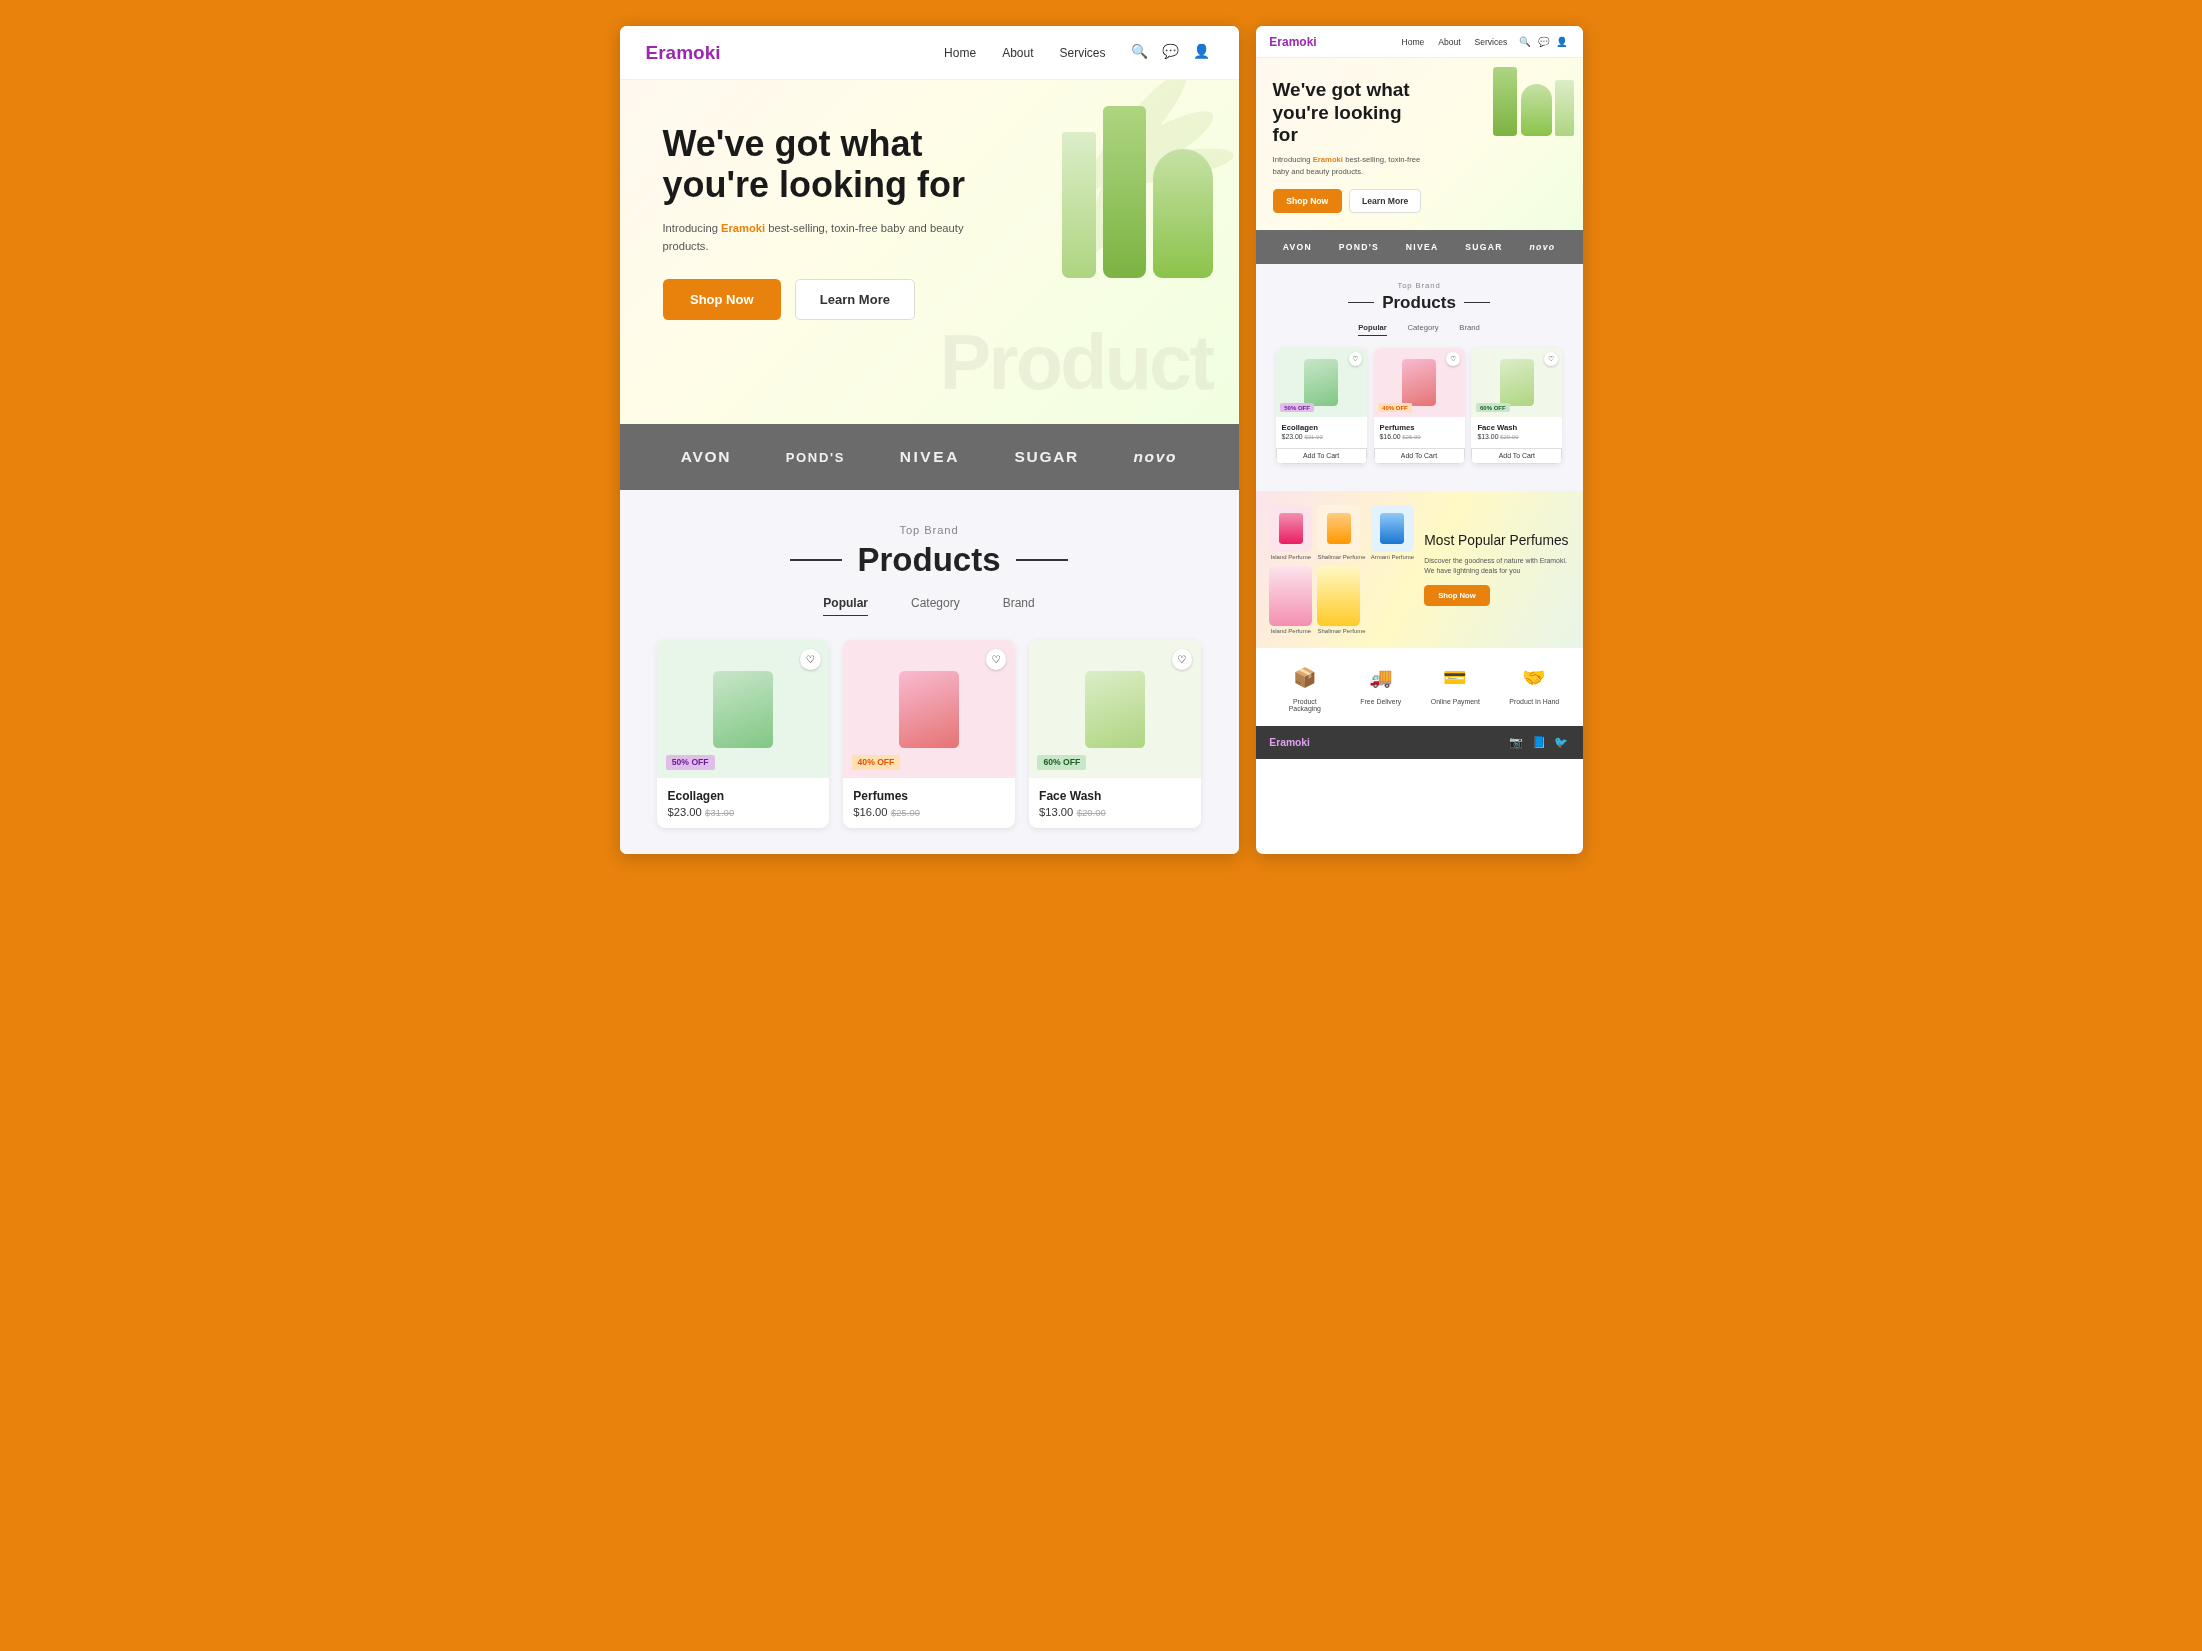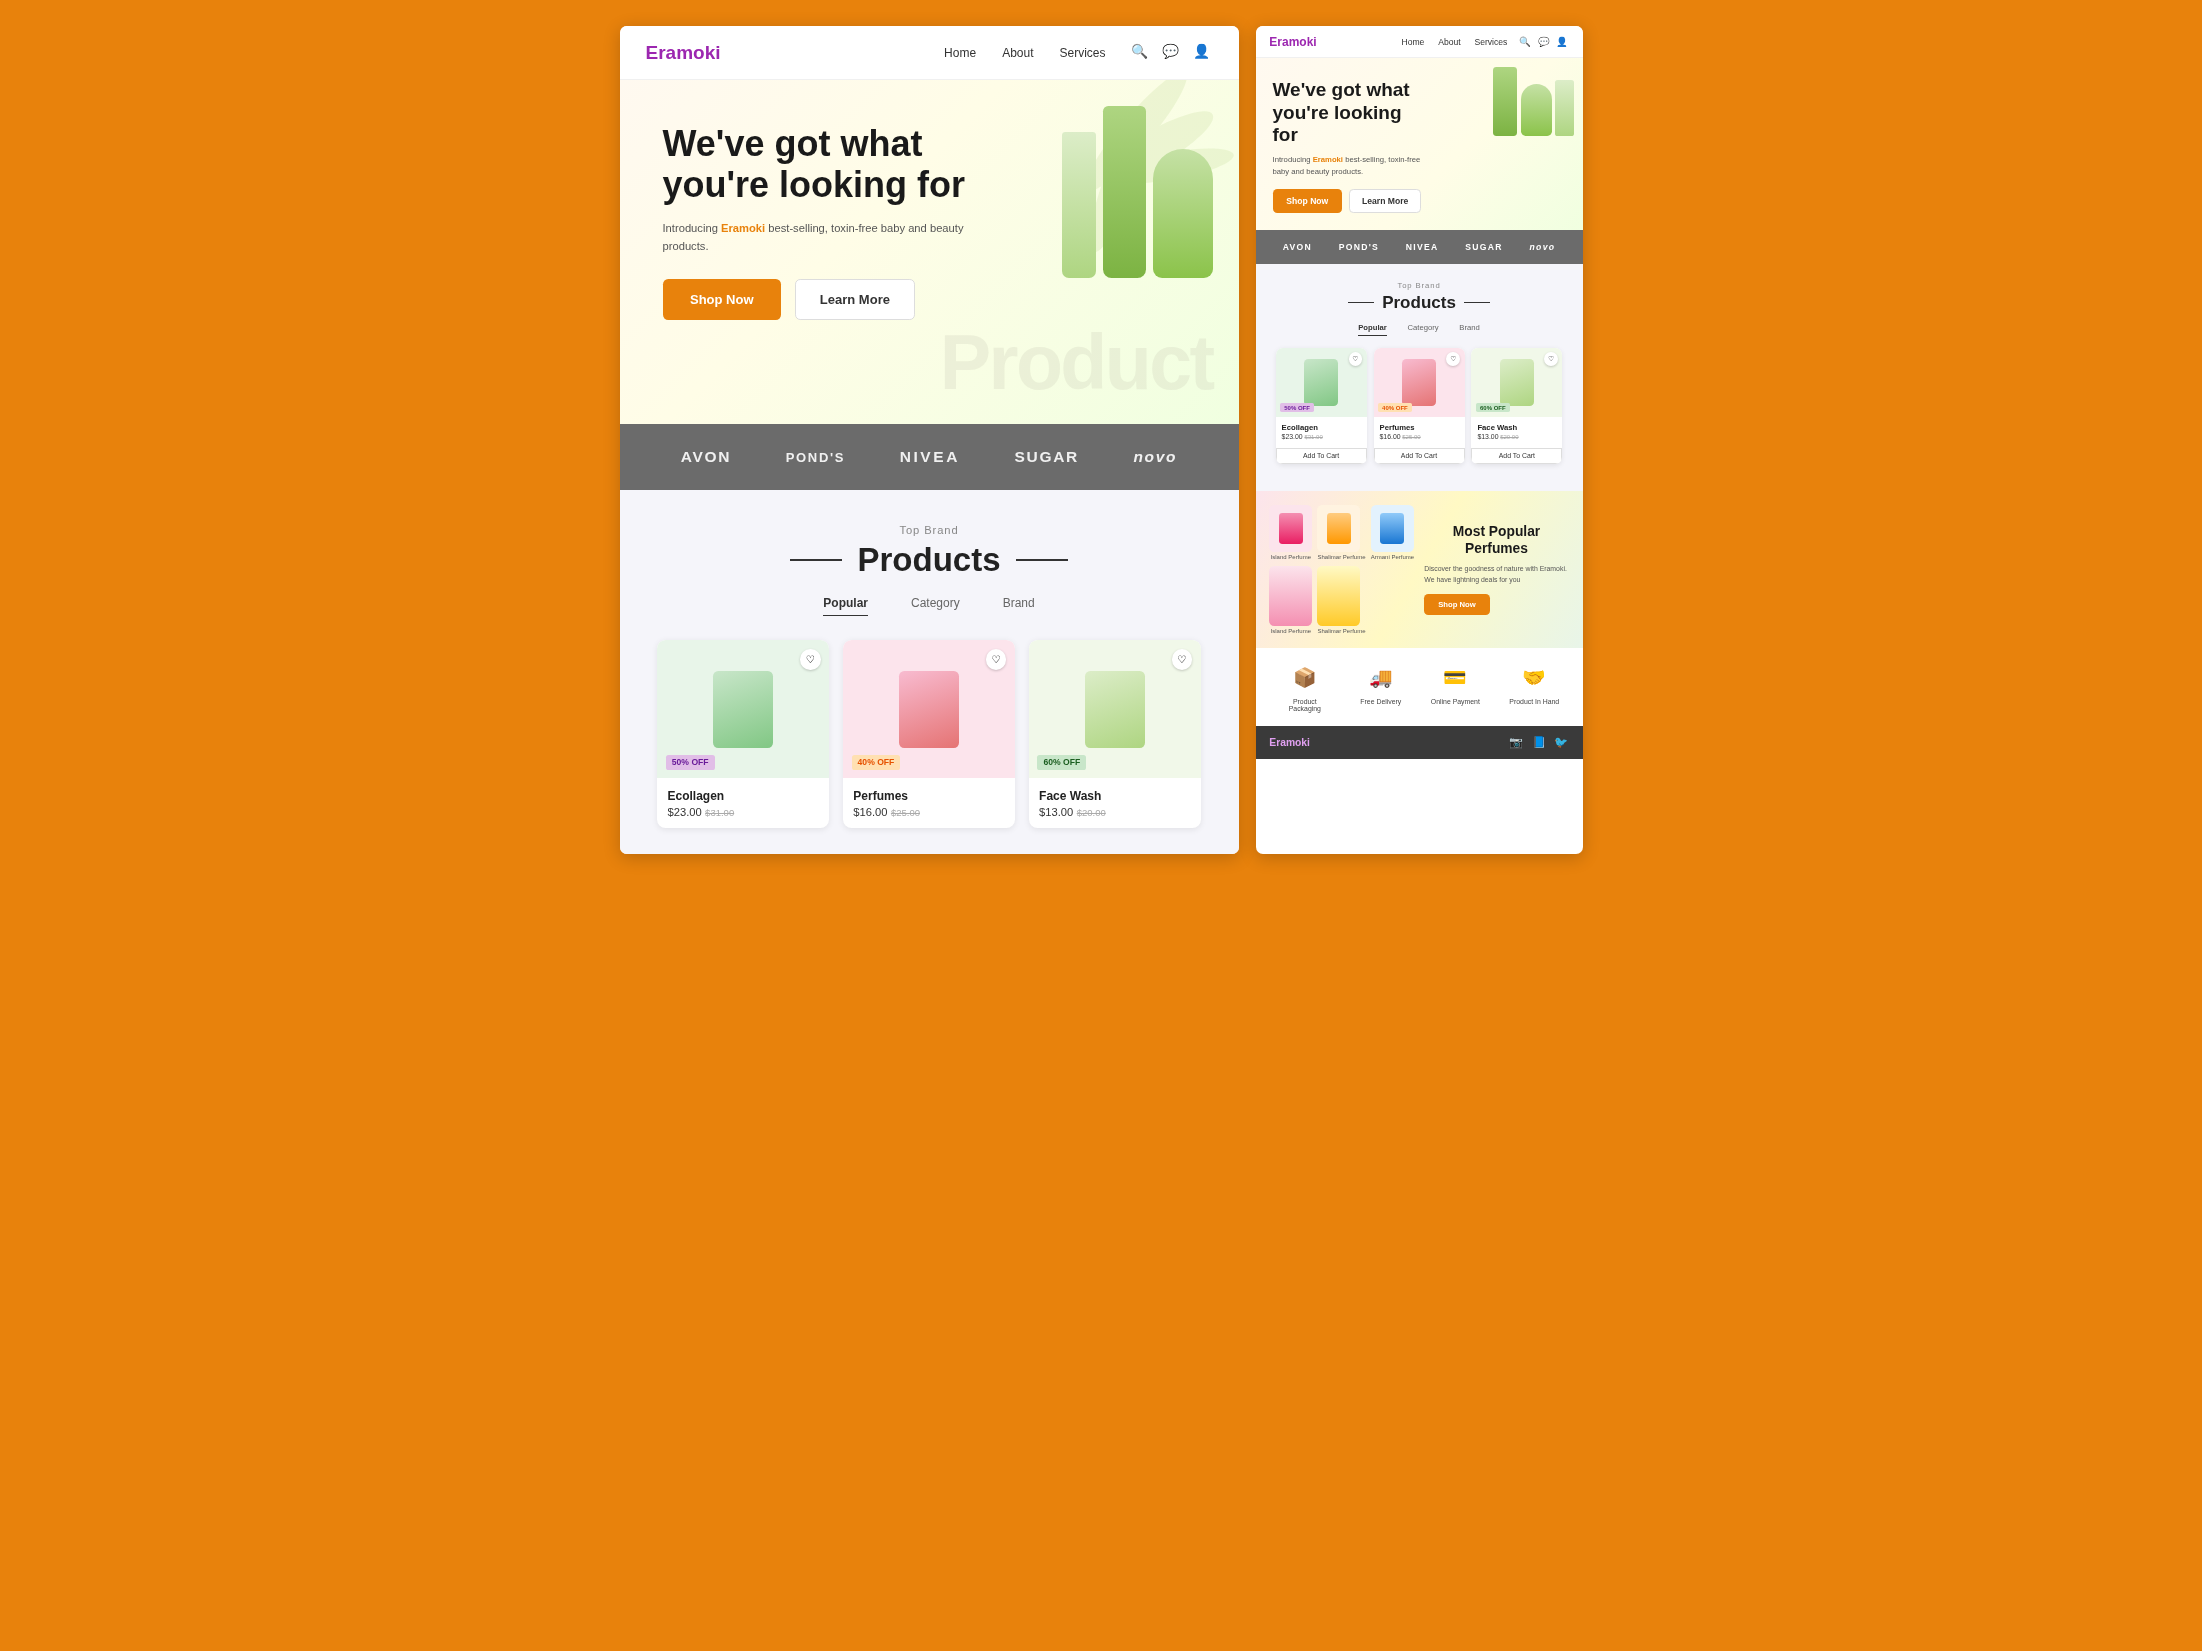--- a/index.html
+++ b/index.html
@@ -554,25 +554,24 @@
     .perf-large-thumb.pg1 { background: linear-gradient(180deg, #fce4ec, #f48fb1); }
     .perf-large-thumb.pg2 { background: linear-gradient(180deg, #fff9c4, #ffca28); }
     .perfumes-text {
       flex: 1;
       display: flex;
       flex-direction: column;
       justify-content: center;
     }
     .perfumes-title {
       font-size: 13.8px;
-      font-weight: 700;
+      font-weight: 400;
       color: #1a1a1a;
       line-height: 1.2;
       margin-bottom: 6.9px;
-      text-align: center;
     }
     .perfumes-desc {
       font-size: 6.9px;
       color: #555;
       line-height: 1.5;
       margin-bottom: 8.6px;
     }
     .right-shop-btn {
       background: #E8820C;
       color: #fff;

